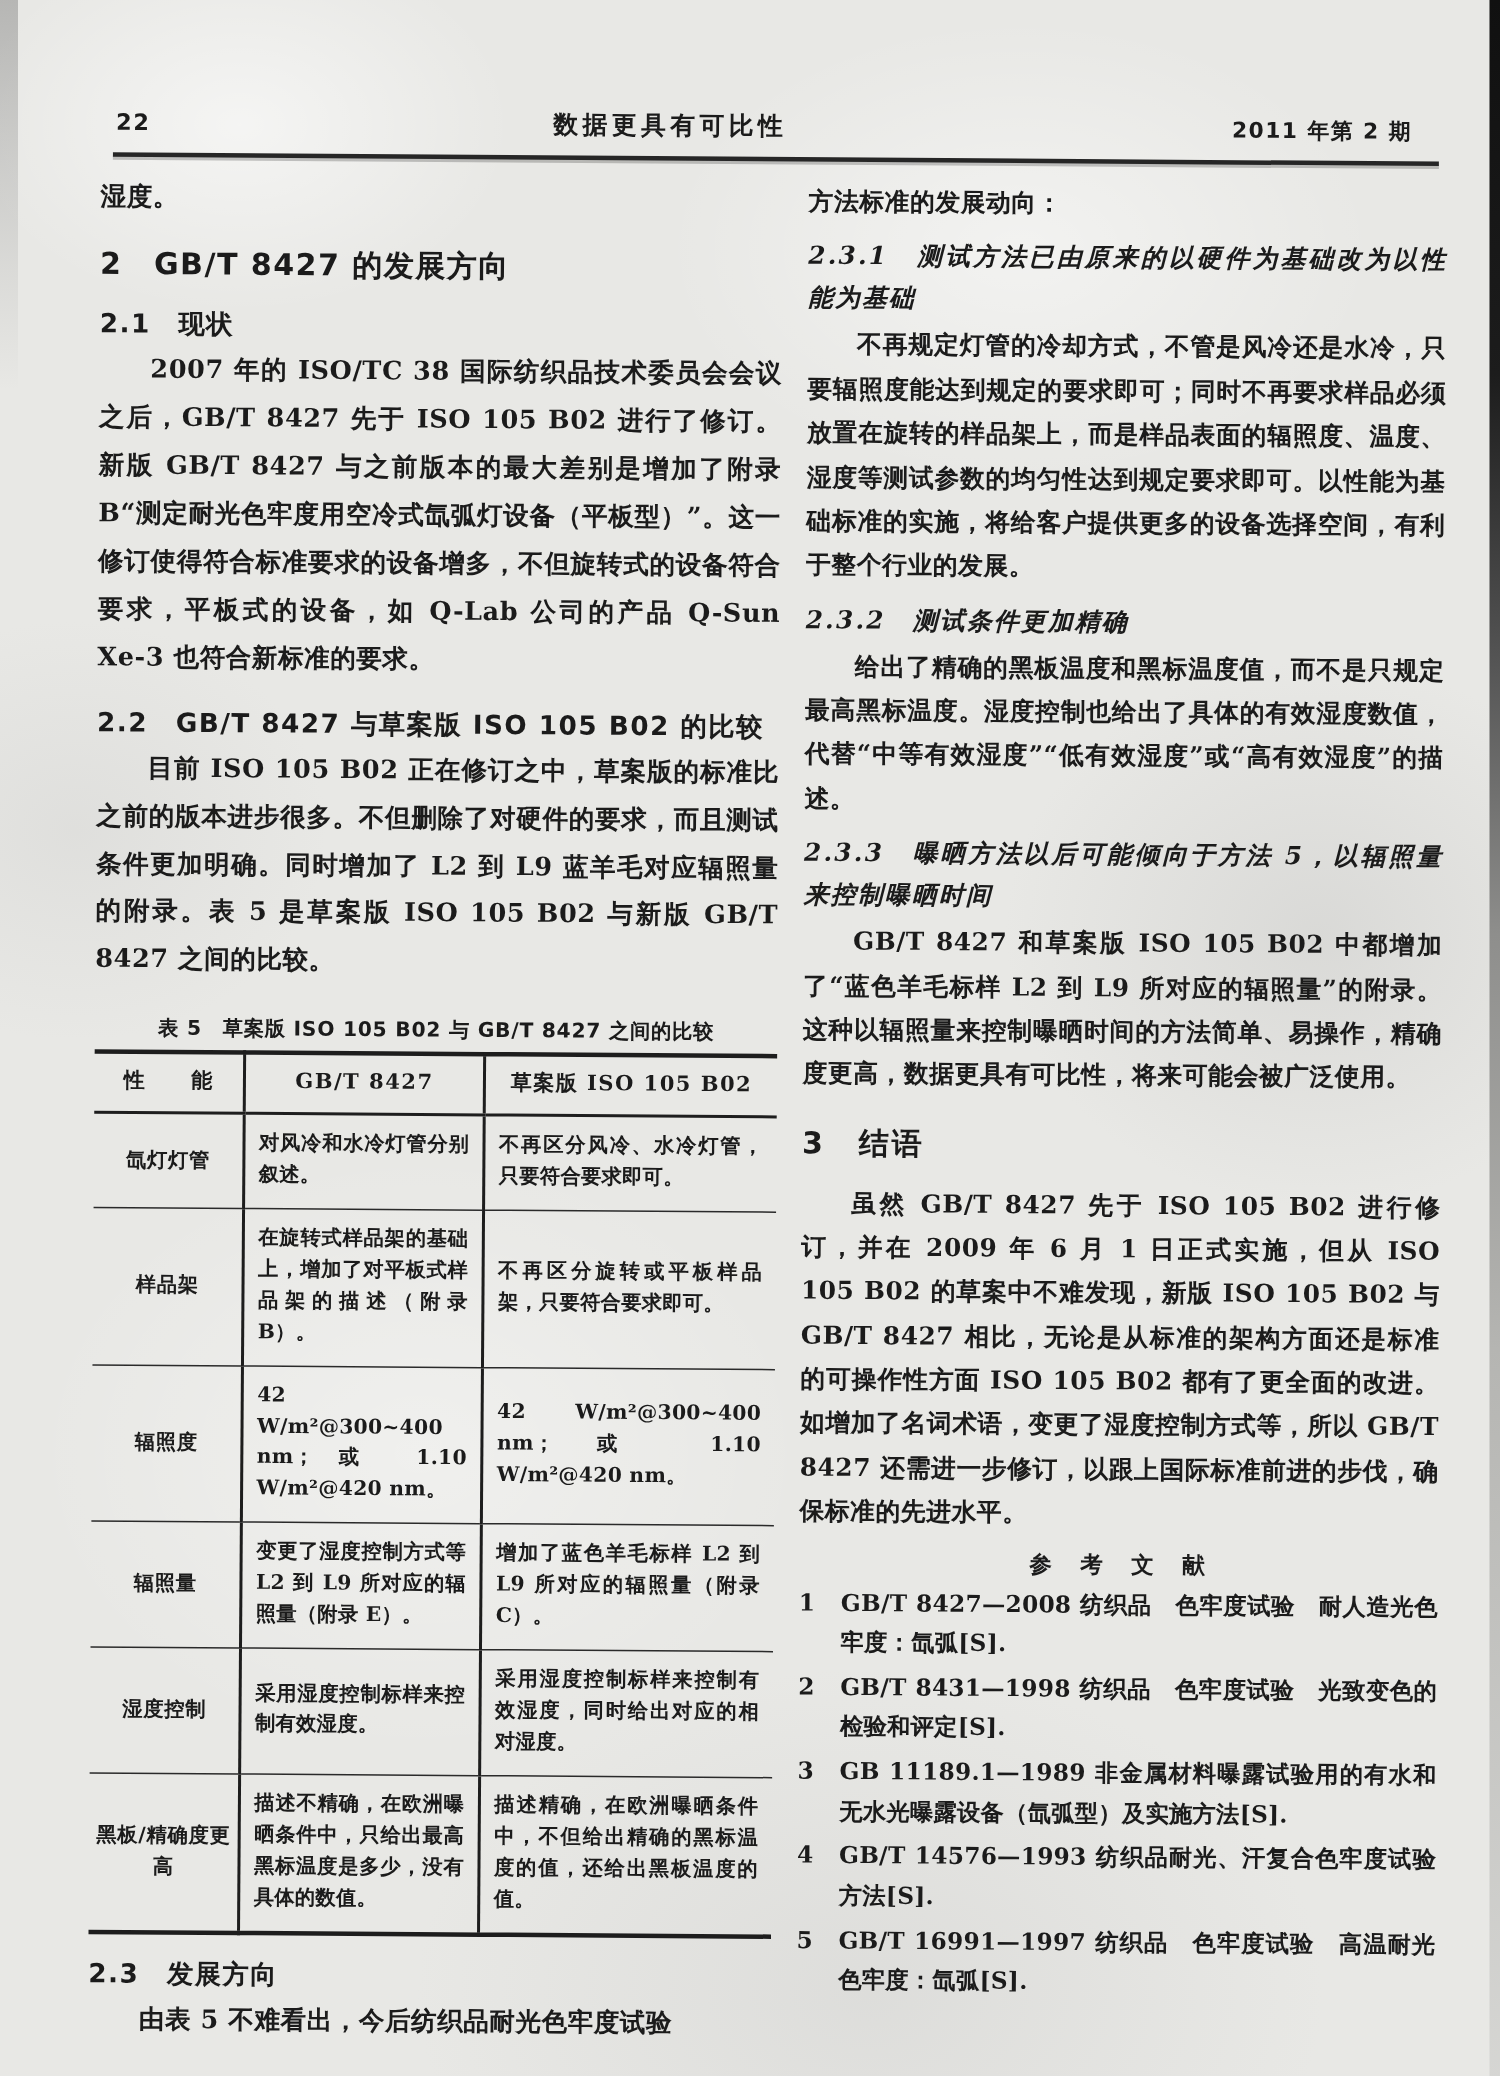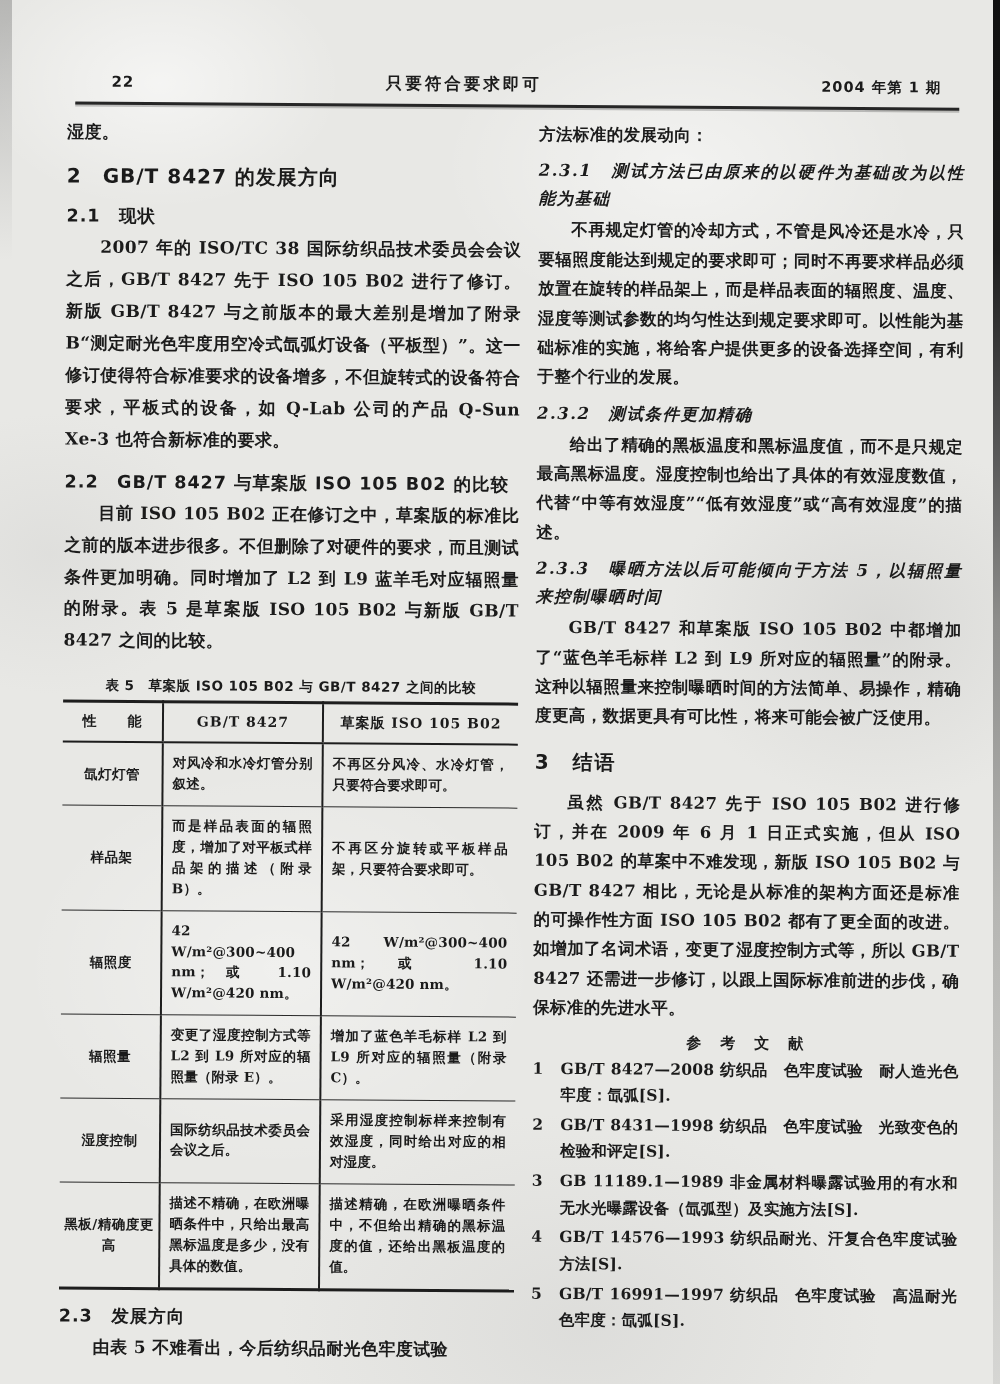--- a/index.html
+++ b/index.html
@@ -28,21 +28,21 @@
   .edge-left{
     position:absolute;top:0;left:0;width:12px;height:260px;
     background:linear-gradient(180deg,rgba(90,90,90,.35),rgba(120,120,120,.12) 70%,transparent);
   }
   
   .header{
     position:absolute;top:70px;left:78px;right:58px;
     display:flex;justify-content:space-between;align-items:baseline;
     font-family:"DejaVu Sans","Liberation Sans",sans-serif;font-weight:bold;
   }
-  .pg-num{font-size:15px;letter-spacing:1px;margin-left:34px;}
+  .pg-num{font-size:15px;letter-spacing:1px;}
   .jrnl{font-size:16.5px;letter-spacing:3px;transform:translateX(-14px);}
   .issue{font-size:14.5px;letter-spacing:1px;}
   .header-rule{
     position:absolute;top:101px;left:76px;right:40px;height:3px;
     background:#262626;box-shadow:0 2px 0 rgba(40,40,40,.25);
   }
   
   .col{position:absolute;top:116px;}
   .col-left{left:68px;width:455px;}
   .col-right{left:540px;width:426px;}
@@ -100,22 +100,22 @@
   .ref-text{flex:1;text-align:justify;letter-spacing:.2px;}
 </style>
 </head>
 <body>
 
 <div class="page">
   <div class="tilt">
 
     <div class="header">
       <span class="pg-num">22</span>
-      <span class="jrnl">只要符合要求即可</span>
-      <span class="issue">2004 年第 1 期</span>
+      <span class="jrnl">数据更具有可比性</span>
+      <span class="issue">2011 年第 2 期</span>
     </div>
     <div class="header-rule"></div>
 
     <div class="col col-left">
       <p class="noindent">湿度。</p>
 
       <h2 class="sec">2　GB/T 8427 的发展方向</h2>
 
       <h3 class="sub">2.1　现状</h3>
       <p class="indent">2007 年的 ISO/TC 38 国际纺织品技术委员会会议之后，GB/T 8427 先于 ISO 105 B02 进行了修订。新版 GB/T 8427 与之前版本的最大差别是增加了附录 B“测定耐光色牢度用空冷式氙弧灯设备（平板型）”。这一修订使得符合标准要求的设备增多，不但旋转式的设备符合要求，平板式的设备，如 Q-Lab 公司的产品 Q-Sun Xe-3 也符合新标准的要求。</p>
@@ -139,36 +139,36 @@
             </tr>
           </thead>
           <tbody>
             <tr>
               <td class="feat">氙灯灯管</td>
               <td>对风冷和水冷灯管分别叙述。</td>
               <td>不再区分风冷、水冷灯管，只要符合要求即可。</td>
             </tr>
             <tr>
               <td class="feat">样品架</td>
-              <td>而是样品表面的辐照度，增加了对平板式样品架的描述（附录 B）。</td>
+              <td>在旋转式样品架的基础上，增加了对平板式样品架的描述（附录 B）。</td>
               <td>不再区分旋转或平板样品架，只要符合要求即可。</td>
             </tr>
             <tr>
               <td class="feat">辐照度</td>
               <td>42 W/m²@300~400 nm；或 1.10 W/m²@420 nm。</td>
               <td>42 W/m²@300~400 nm；或 1.10 W/m²@420 nm。</td>
             </tr>
             <tr>
               <td class="feat">辐照量</td>
               <td>变更了湿度控制方式等 L2 到 L9 所对应的辐照量（附录 E）。</td>
               <td>增加了蓝色羊毛标样 L2 到 L9 所对应的辐照量（附录 C）。</td>
             </tr>
             <tr>
               <td class="feat">湿度控制</td>
-              <td>国际纺织品技术委员会会议之后。</td>
+              <td>采用湿度控制标样来控制有效湿度。</td>
               <td>采用湿度控制标样来控制有效湿度，同时给出对应的相对湿度。</td>
             </tr>
             <tr>
               <td class="feat">黑板/精确度更高</td>
               <td>描述不精确，在欧洲曝晒条件中，只给出最高黑标温度是多少，没有具体的数值。</td>
               <td>描述精确，在欧洲曝晒条件中，不但给出精确的黑标温度的值，还给出黑板温度的值。</td>
             </tr>
           </tbody>
         </table>
       </div>

